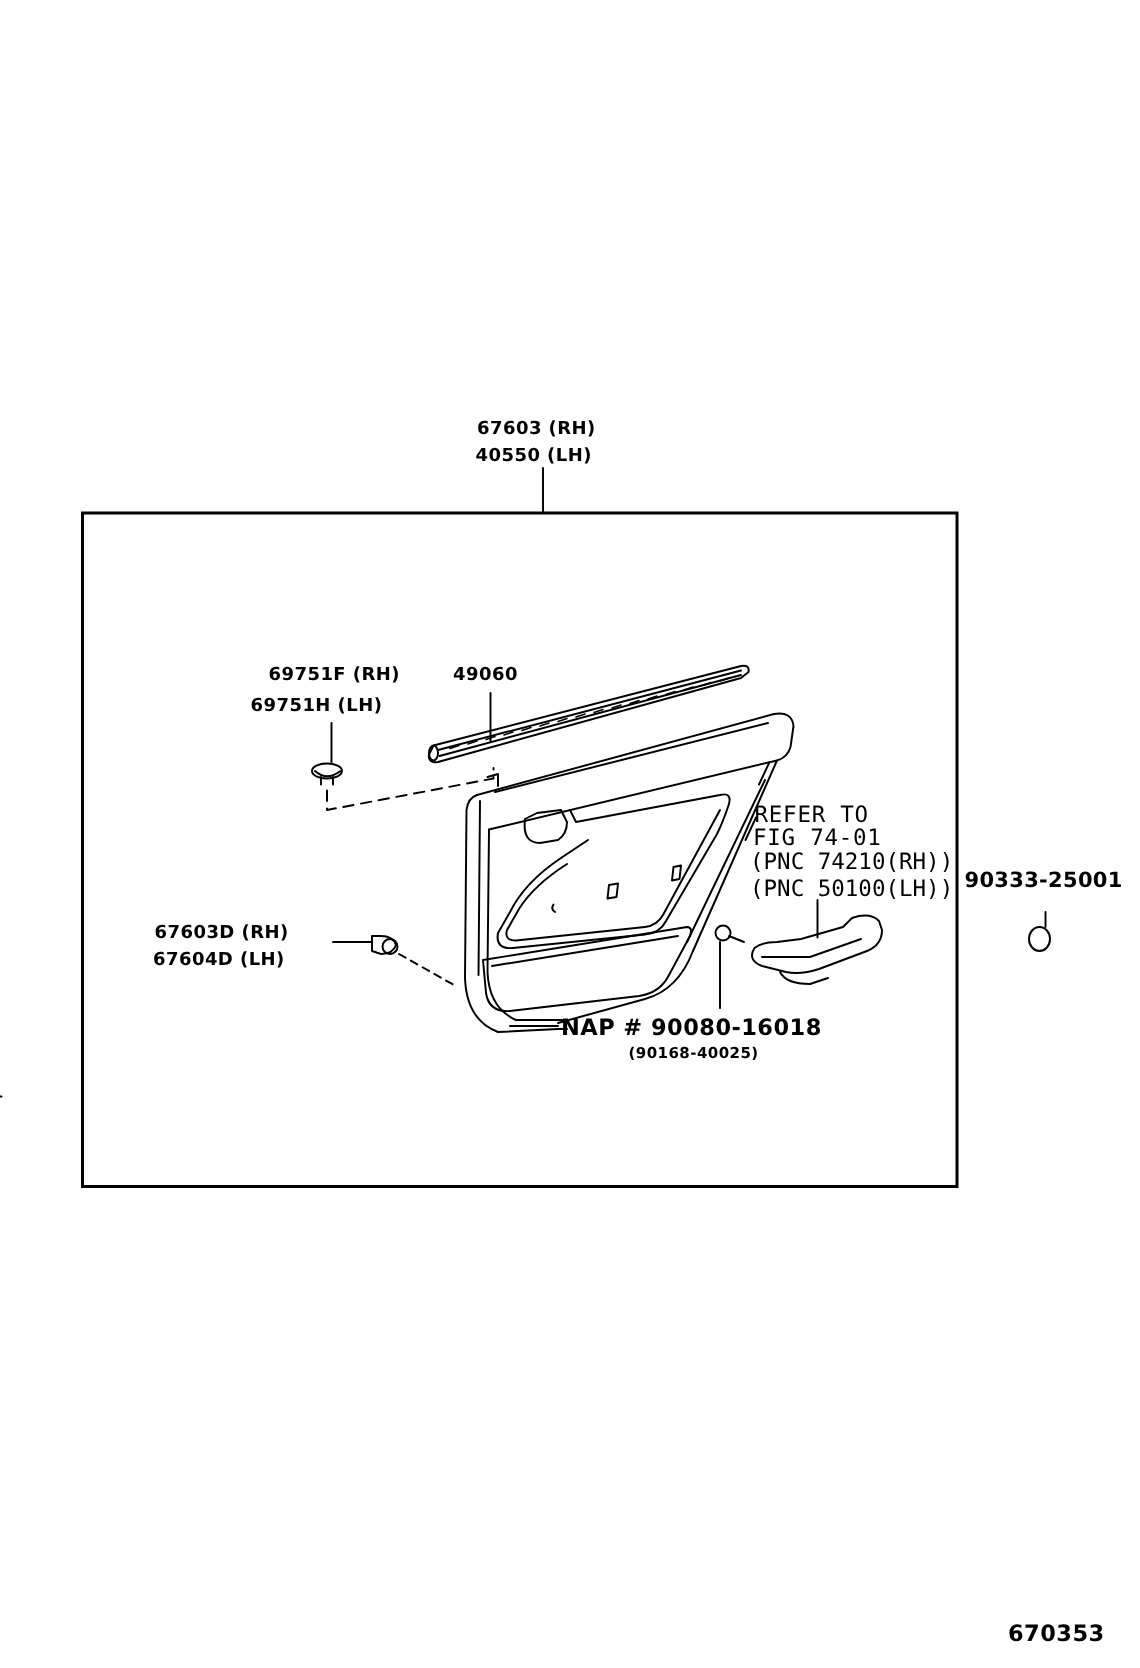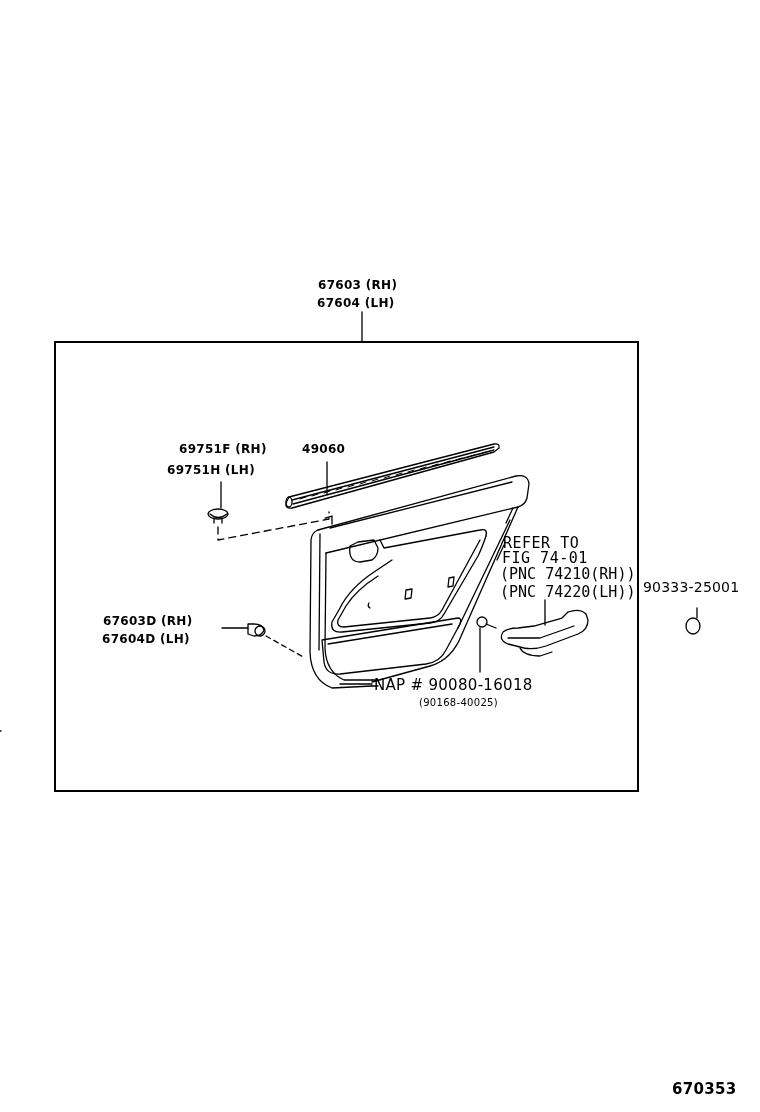--- a/index.html
+++ b/index.html
@@ -1,21 +1,21 @@
 <!DOCTYPE html>
 <html><head>
 <meta charset="utf-8">
 <style>
   html, body { margin:0; padding:0; background:#ffffff; }
   body { width:760px; height:1112px; position:relative; overflow:hidden;
          font-family:"DejaVu Sans Mono","Liberation Mono",monospace; color:#000; }
   .lbl { position:absolute; font-size:12px; line-height:18px; font-weight:bold;
          white-space:pre; letter-spacing:0.3px; font-family:"DejaVu Sans","Liberation Sans",sans-serif; }
   .lbl.mono { font-family:"DejaVu Sans Mono","Liberation Mono",monospace; font-weight:normal; letter-spacing:0.5px; font-size:15px; }
-  .lbl.thin { font-weight:normal; }
+  .lbl.thin { font-weight:bold; }
   svg#drawing { position:absolute; left:0; top:0; }
   .frame { position:absolute; left:54px; top:341px; width:581px; height:447px; border:2px solid #000; border-top-width:2px; }
 </style>
 </head>
 <body>
 
 <div class="frame"></div>
 
 <svg id="drawing" width="760" height="1112" viewBox="0 0 760 1112" fill="none" stroke="#000" stroke-width="1.3" stroke-linejoin="round" stroke-linecap="round">
 
@@ -95,31 +95,31 @@
     <line x1="697" y1="608" x2="697" y2="618"></line>
     <ellipse cx="693" cy="626" rx="7" ry="8"></ellipse>
   </g>
 
   <path d="M340 684 L372 684"></path>
 
   <line x1="0" y1="731" x2="1" y2="731"></line>
 </svg>
 
 <div class="lbl" style="left:318px; top:276px;">67603 (RH)</div>
-<div class="lbl" style="left:317px; top:294px;">67604 (LH)</div>
+<div class="lbl" style="left:317px; top:294px;">40550 (LH)</div>
 
 <div class="lbl" style="left:179px; top:440px;">69751F (RH)</div>
 <div class="lbl" style="left:167px; top:461px;">69751H (LH)</div>
 
 <div class="lbl" style="left:302px; top:440px;">49060</div>
 
 <div class="lbl mono" style="left:503px; top:534px;">REFER TO</div>
 <div class="lbl mono" style="left:502px; top:549px;">FIG 74-01</div>
 <div class="lbl mono" style="left:500px; top:565px; letter-spacing:0px;">(PNC 74210(RH))</div>
-<div class="lbl mono" style="left:500px; top:583px; letter-spacing:0px;">(PNC 74220(LH))</div>
+<div class="lbl mono" style="left:500px; top:583px; letter-spacing:0px;">(PNC 50100(LH))</div>
 
 <div class="lbl thin" style="left:643px; top:578px; font-size:14px; letter-spacing:0.2px;">90333-25001</div>
 
 <div class="lbl" style="left:103px; top:612px;">67603D (RH)</div>
 <div class="lbl" style="left:102px; top:630px;">67604D (LH)</div>
 
 <div class="lbl thin" style="left:374px; top:676px; font-size:15px;">NAP # 90080-16018</div>
 <div class="lbl thin" style="left:419px; top:694px; font-size:10px;">(90168-40025)</div>
 
 <div class="lbl" style="left:672px; top:1080px; font-size:15px;">670353</div>

